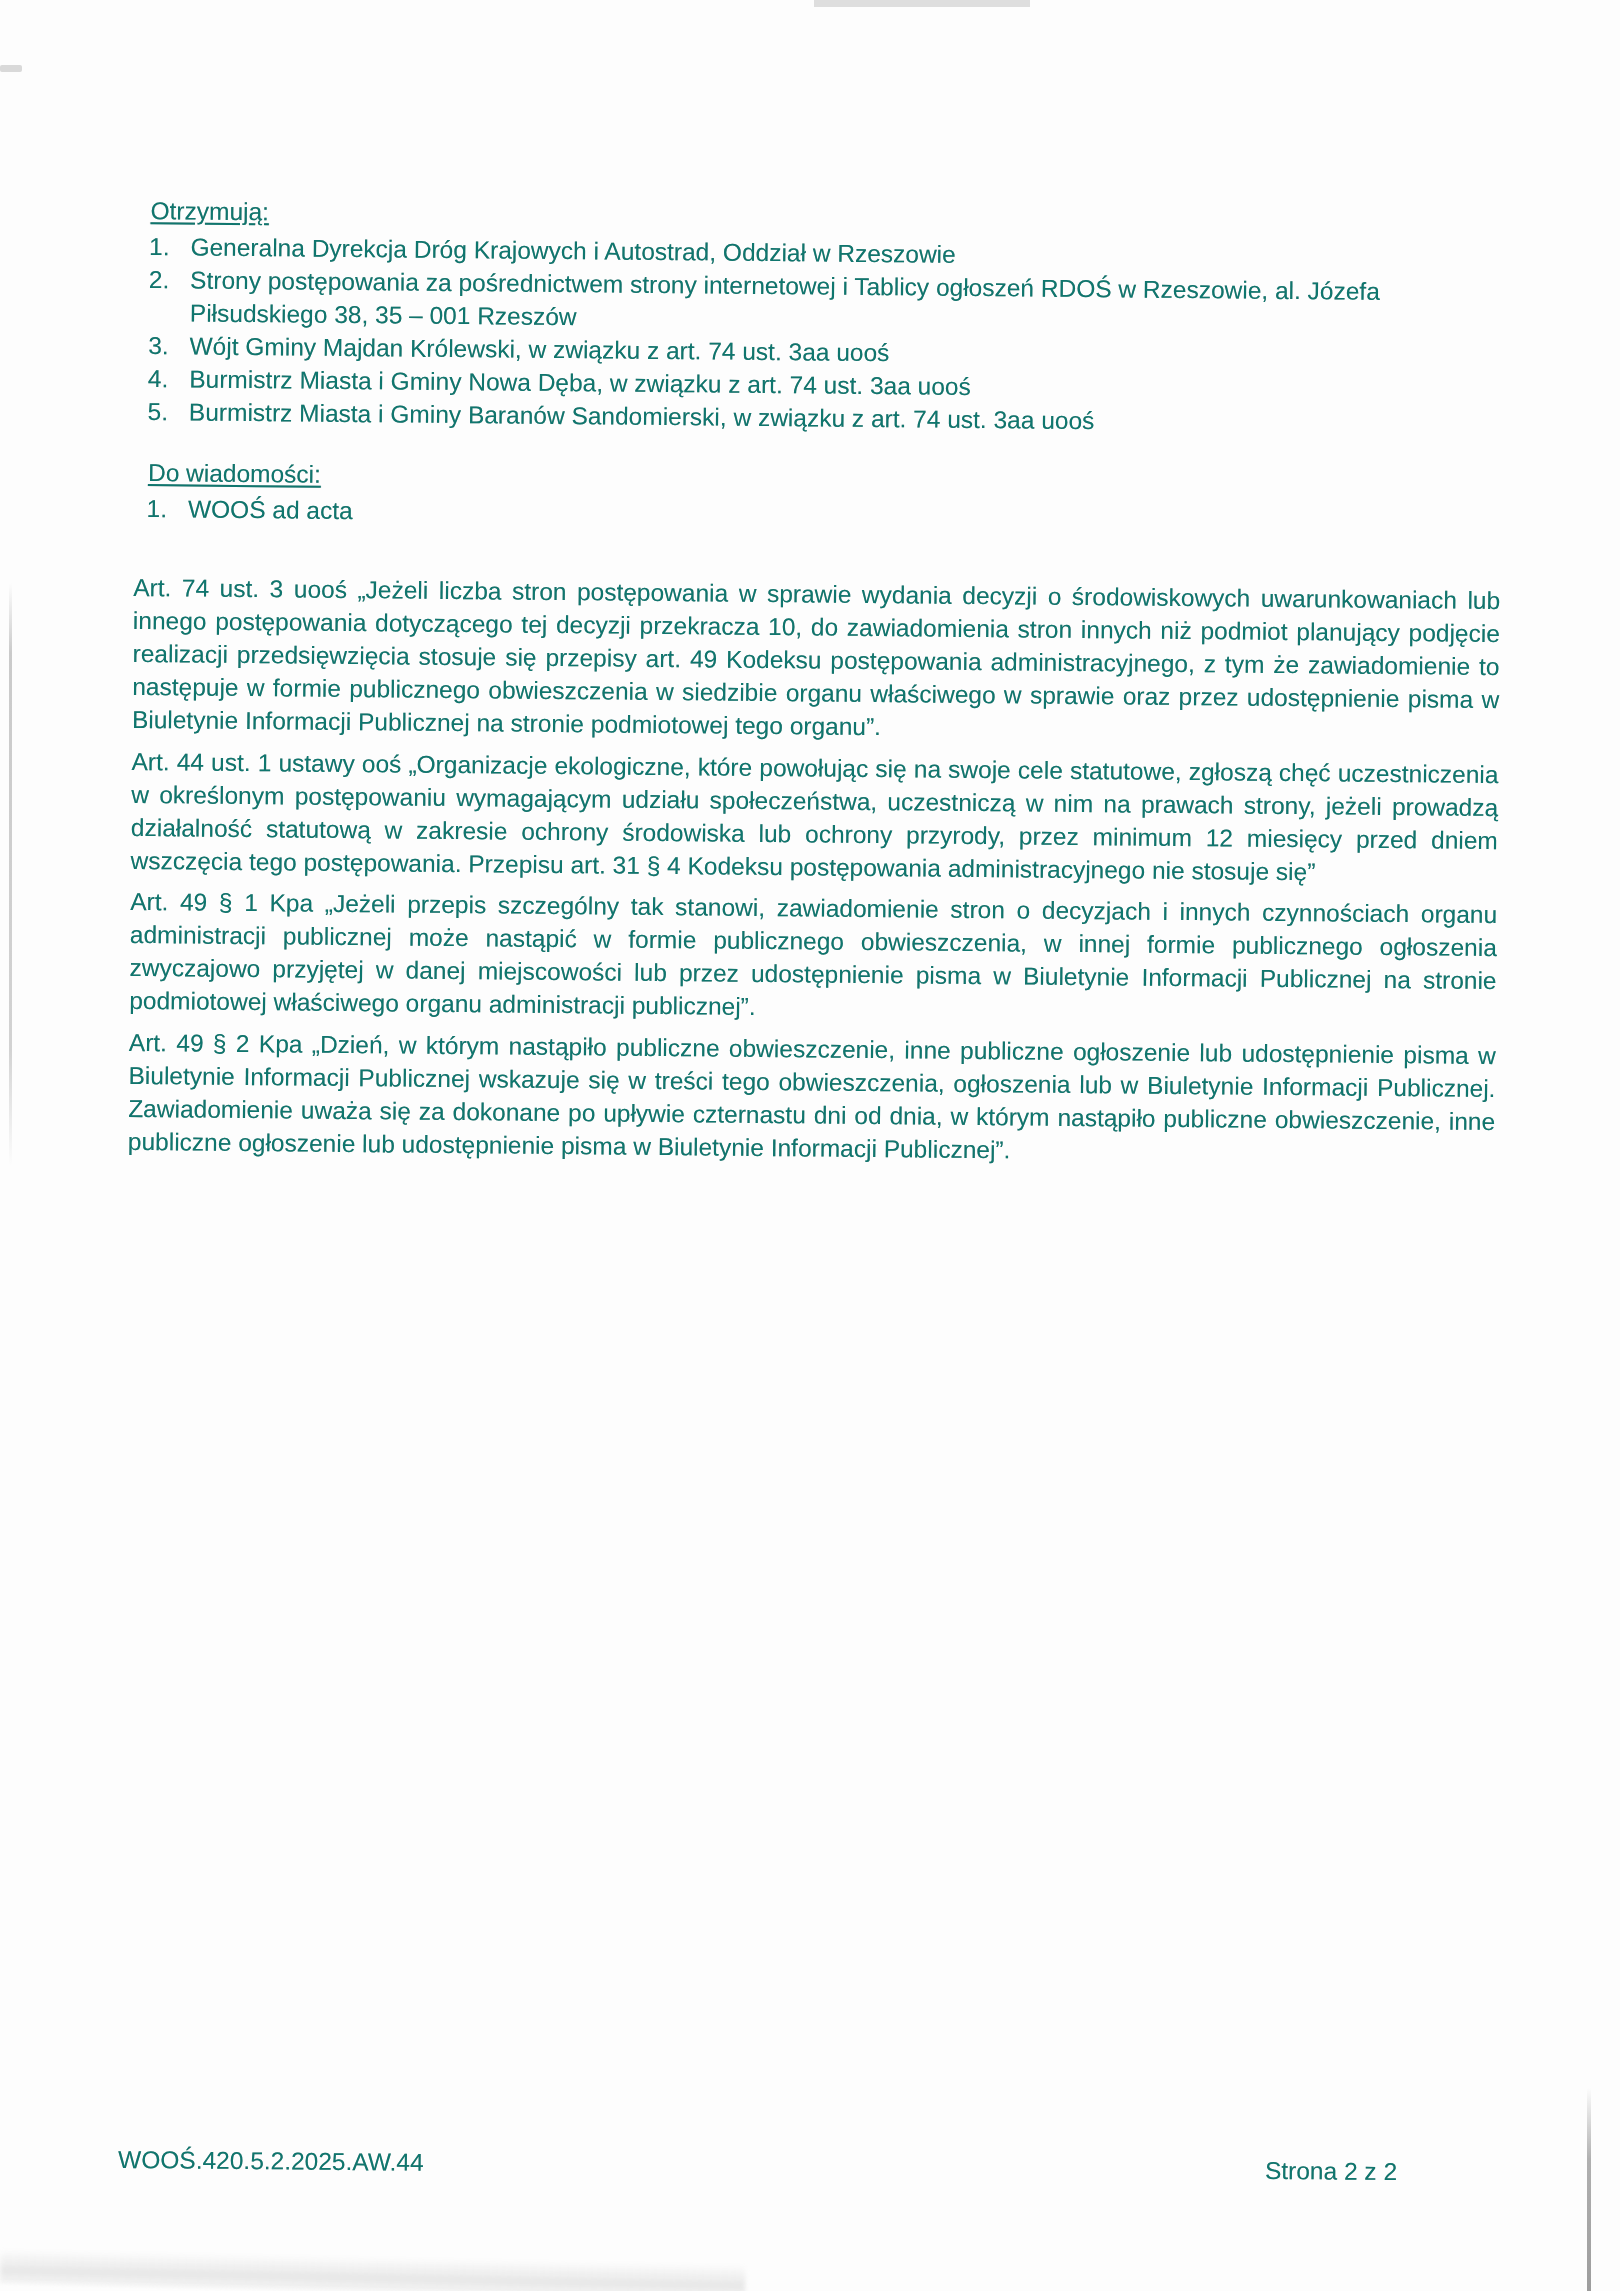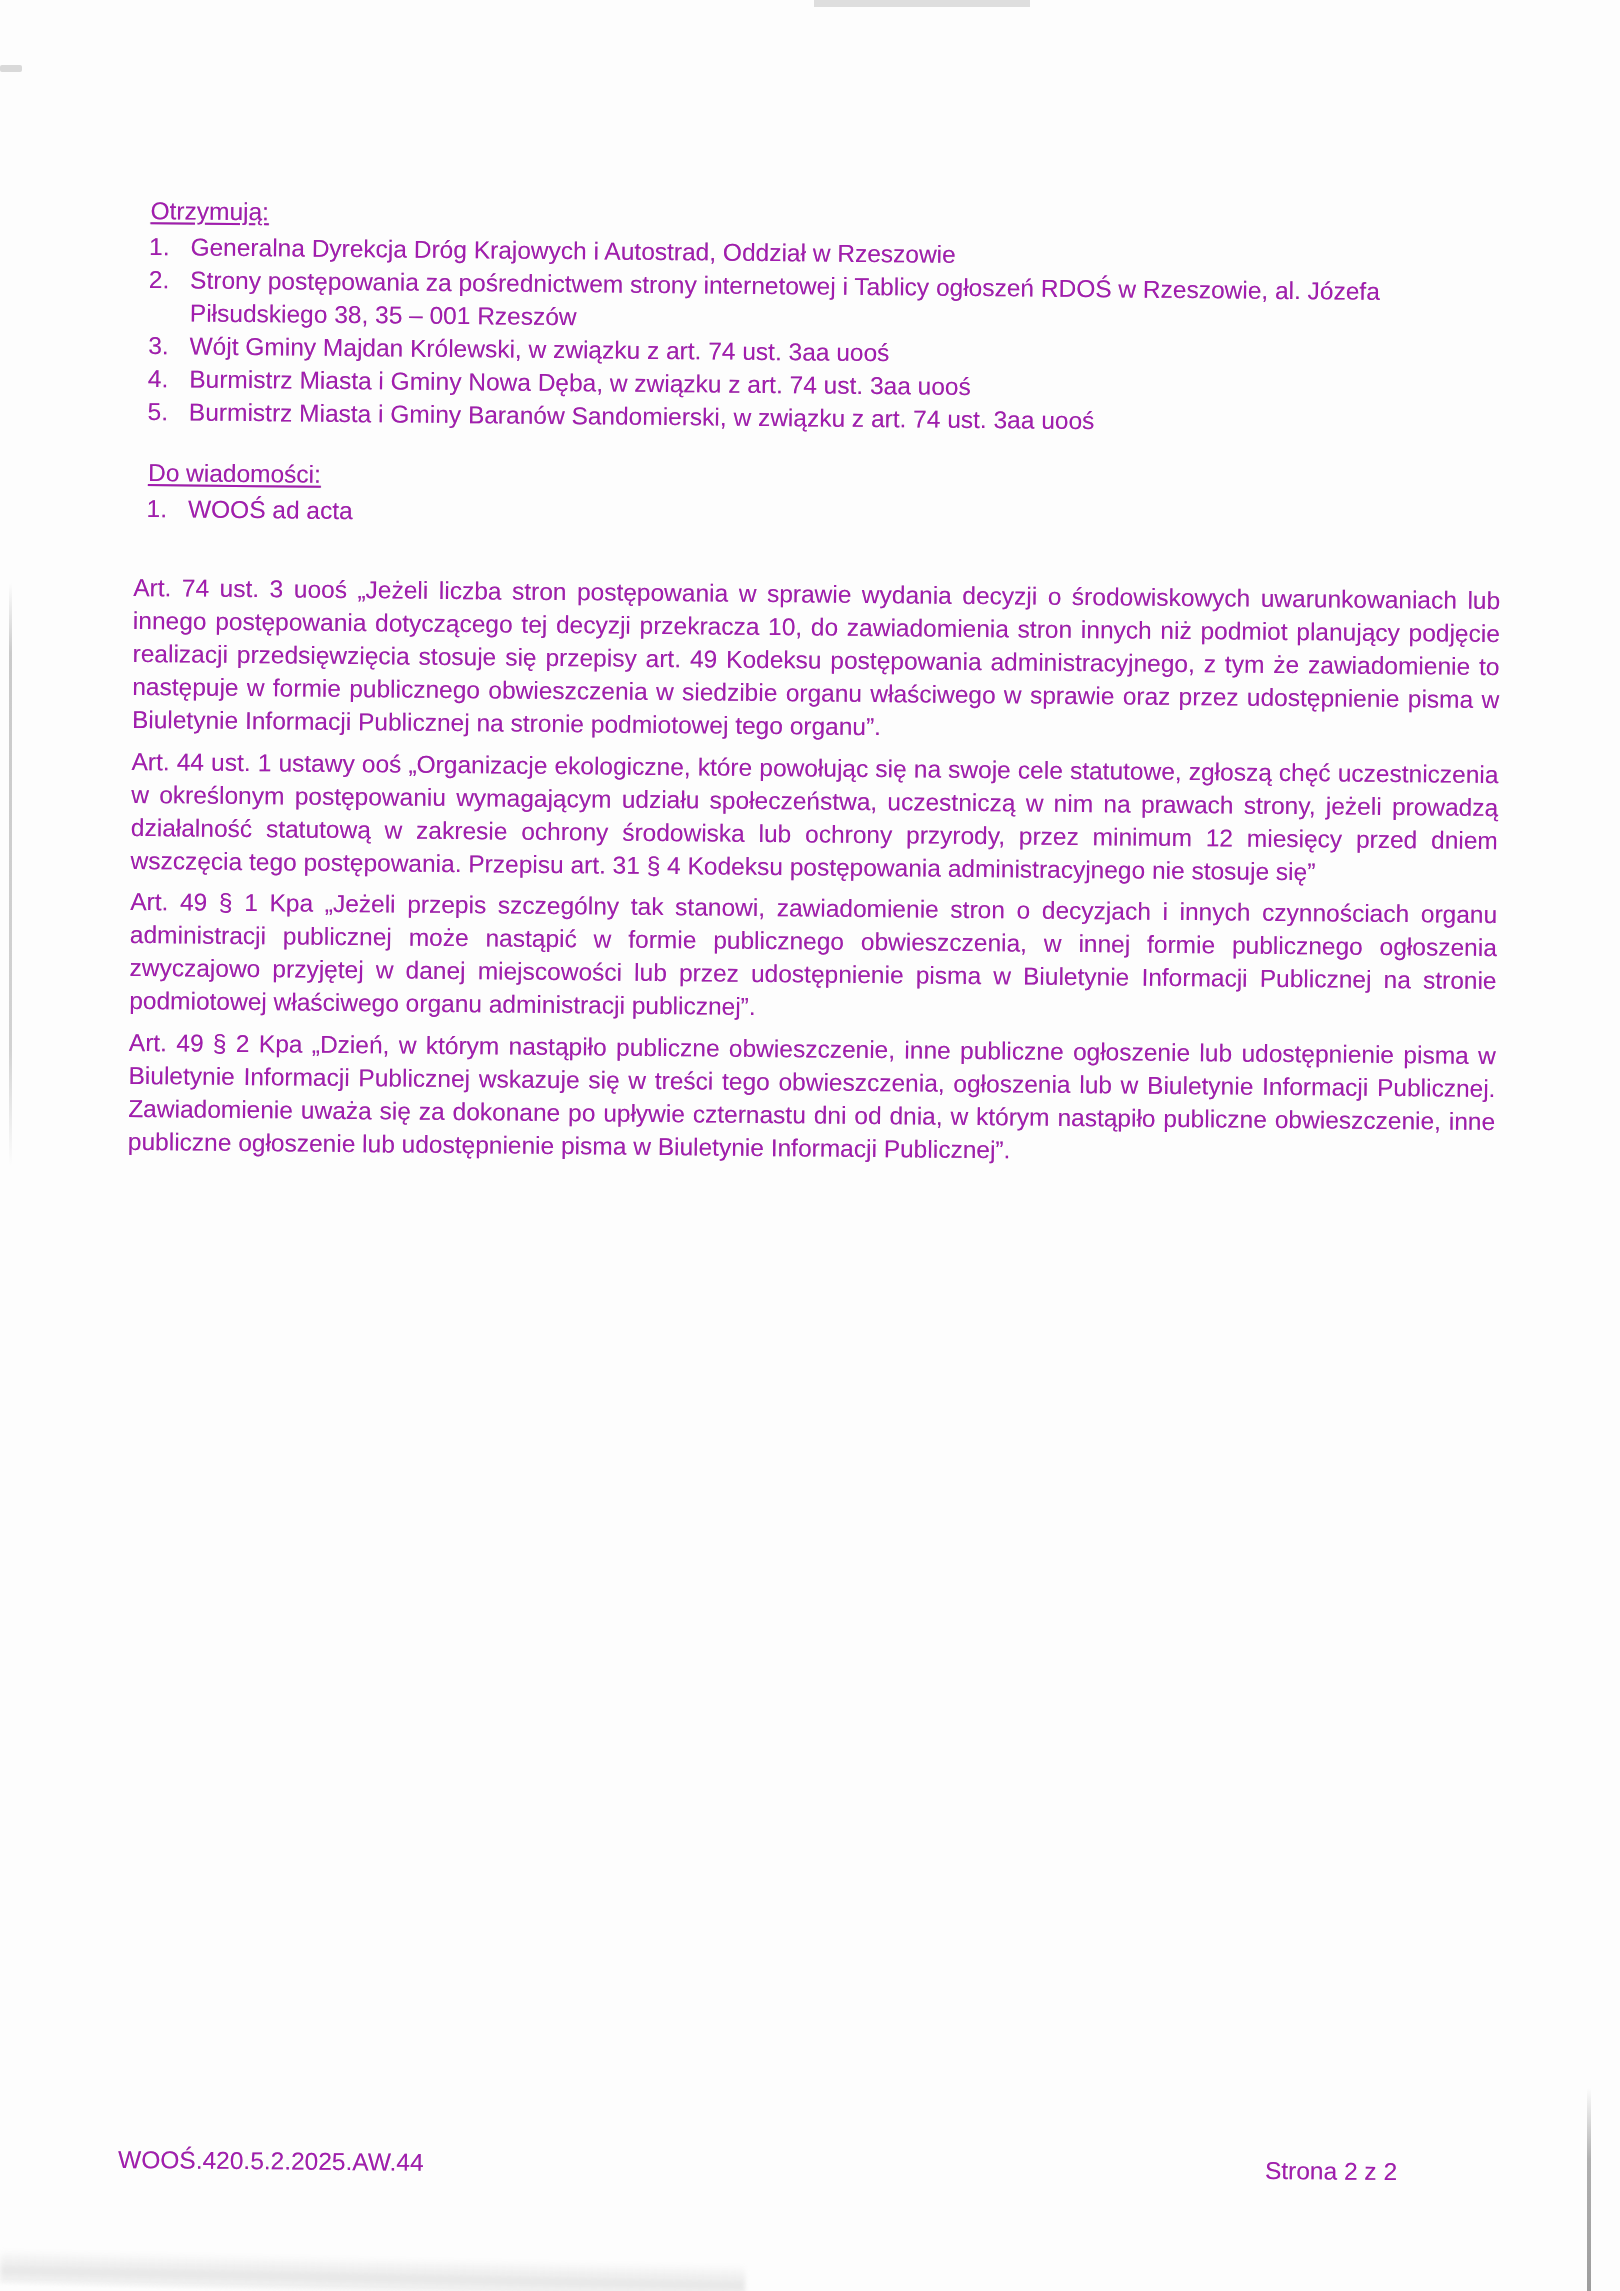--- a/index.html
+++ b/index.html
@@ -2,21 +2,21 @@
 <html lang="pl"><head>
 <meta charset="utf-8">
 <style>
   html,body{margin:0;padding:0;background:#e9e9e9;}
   .page{
     position:relative;
     width:1620px;height:2292px;
     background:#fdfdfd;
     overflow:hidden;
     font-family:"Liberation Sans","DejaVu Sans",sans-serif;
-    color:#a21caf;
+    color:#0f766e;
   }
   .content{
     position:absolute;inset:0;
     padding:194px 116px 0 137px;
     box-sizing:border-box;
     transform:rotate(0.55deg);
     transform-origin:137px 196px;
     font-size:24.5px;line-height:33px;
     text-shadow:0 0 0.5px rgba(45,45,45,0.35);
   }

